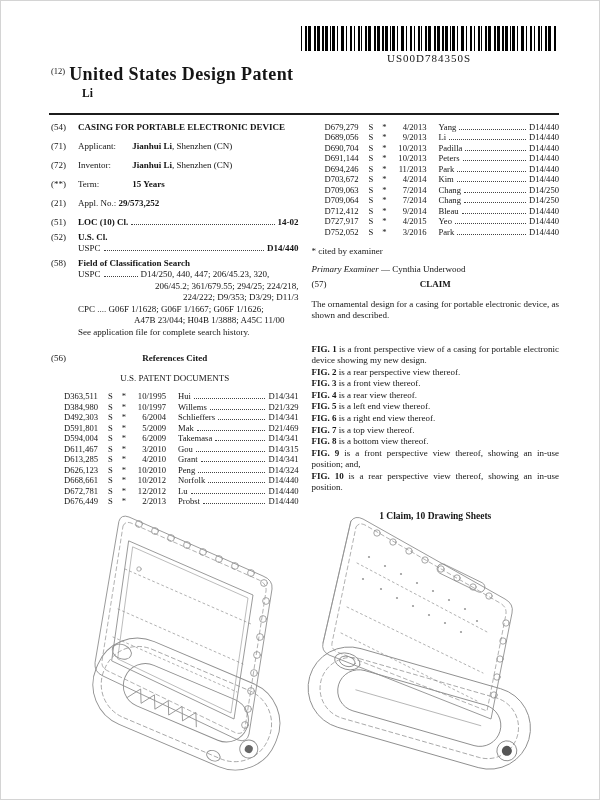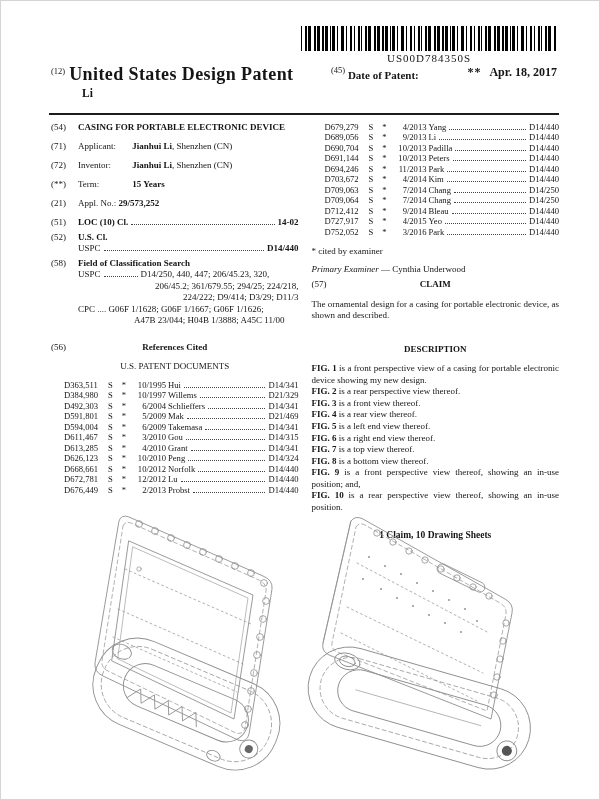--- a/index.html
+++ b/index.html
@@ -44,21 +44,21 @@
   .r { text-align:right; }
 
   .sec-head { text-align:center; font-weight:bold; position:relative; margin:15px 0 8px; }
   .sec-head .num { position:absolute; left:0; font-weight:normal; }
   .sub-head { text-align:center; margin-bottom:7px; }
 
   .ref-row { display:flex; align-items:baseline; margin-left:13px; line-height:1.22; font-size:8.6px; }
   .ref-no { width:44px; flex:none; }
   .ref-kind { width:10px; flex:none; }
   .ref-star { width:12px; flex:none; text-align:center; }
-  .ref-date { width:36px; flex:none; text-align:right; margin-right:2px; }
+  .ref-date { width:36px; flex:none; text-align:right; margin-right:12px; }
   .ref-name { flex:none; }
   .ref-cls { flex:none; }
 
   .note { margin:9px 0 6px; }
   .examiner { }
   .it { font-style:italic; }
   .para { text-align:justify; margin-bottom:22px; }
   .fig-line { text-align:justify; }
   .footer-line { text-align:center; font-weight:bold; margin-top:16px; font-size:9.5px; }
 
@@ -209,29 +209,20 @@
 
   <div class="header">
     <div class="hdr-left">
       <div>
         <span class="inid">(12)</span>
         <span class="doc-type">United States Design Patent</span>
       </div>
       <div class="inventor-line">Li</div>
     </div>
     <div class="hdr-right">
-      <div class="hdr-row">
-        <span>
-          <span class="inid">(45)</span>
-          <span>Date of Patent:</span>
-        </span>
-        <span class="date-val">
-          <span class="stars">**</span><span>Apr. 18, 2017</span>
-        </span>
-      </div>
     </div>
   </div>
   <div class="rule"></div>
 
   <div class="cols">
 
     <div class="col">
 
       <div class="field">
         <span class="num">(54)</span>
@@ -295,25 +286,26 @@
       <div class="field" style="margin-bottom:12px;">
         <span class="num">(58)</span>
         <span class="body">
           <div class="b">Field of Classification Search</div>
           <div class="lrow">
             <span>USPC</span>
             <span class="leader" style="flex:none;width:34px;"></span>
             <span>D14/250, 440, 447; 206/45.23, 320,</span>
           </div>
           <div class="r">206/45.2; 361/679.55; 294/25; 224/218,</div>
-          <div class="r">224/222; D9/414; D3/29; D11/3</div>
+          <div class="r">224/222; D9/353; D3/29; D11/3</div>
           <div class="lrow">
             <span>CPC ....</span>&nbsp;<span>G06F 1/1628; G06F 1/1667; G06F 1/1626;</span>
           </div>
           <div class="r" style="padding-right:14px;">A47B 23/044; H04B 1/3888; A45C 11/00</div>
+          <div>See application file for complete search history.</div>
         </span>
       </div>
 
       <div class="sec-head">
         <span class="num">(56)</span>
         <span>References Cited</span>
       </div>
       <div class="sub-head">U.S. PATENT DOCUMENTS</div>
 
       <div>
@@ -553,21 +545,20 @@
         <span>Cynthia Underwood</span>
       </div>
 
 
       <div class="sec-head" style="margin-top:4px;">
         <span class="num">(57)</span>
         <span>CLAIM</span>
       </div>
       <div class="para">The ornamental design for a casing for portable electronic device, as shown and described.</div>
 
-      <div class="sec-head" style="margin-top:12px;">DESCRIPTION</div>
 
       <div>
 
           <div class="fig-line">
             <span class="b">FIG. 1</span><span> is a front perspective view of a casing for portable electronic device showing my new design.</span>
           </div>
 
           <div class="fig-line">
             <span class="b">FIG. 2</span><span> is a rear perspective view thereof.</span>
           </div>

